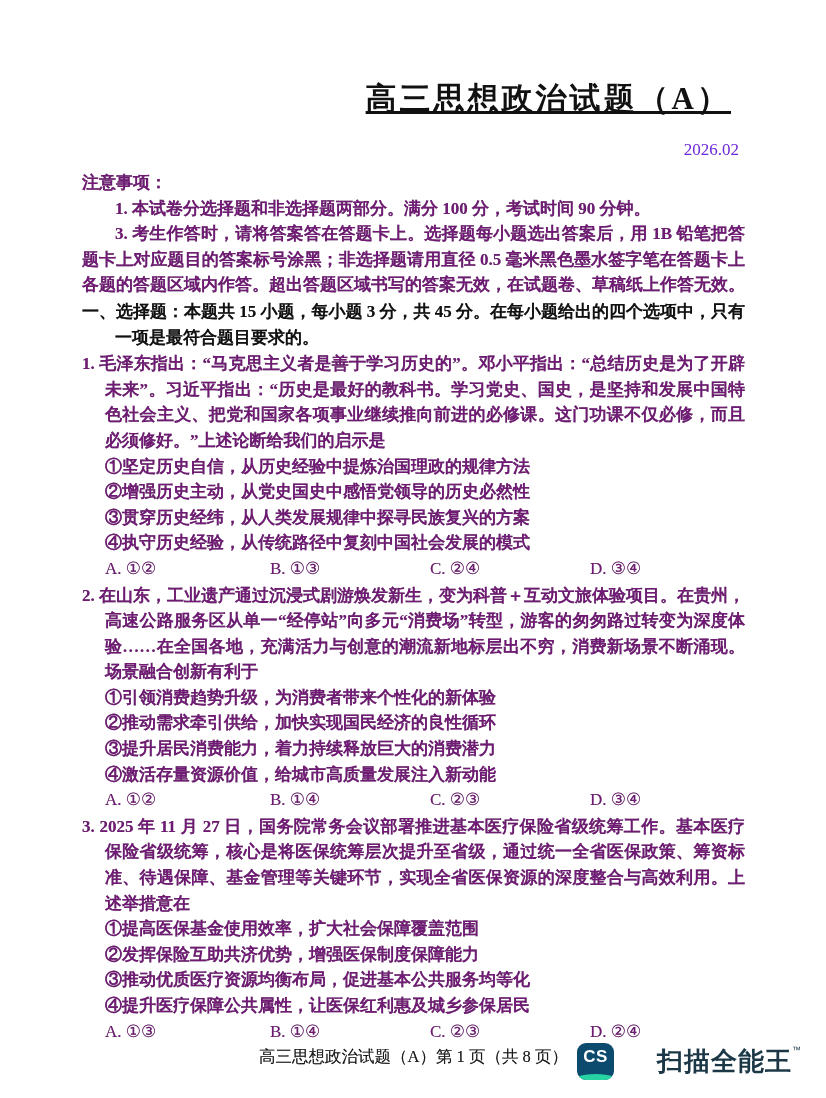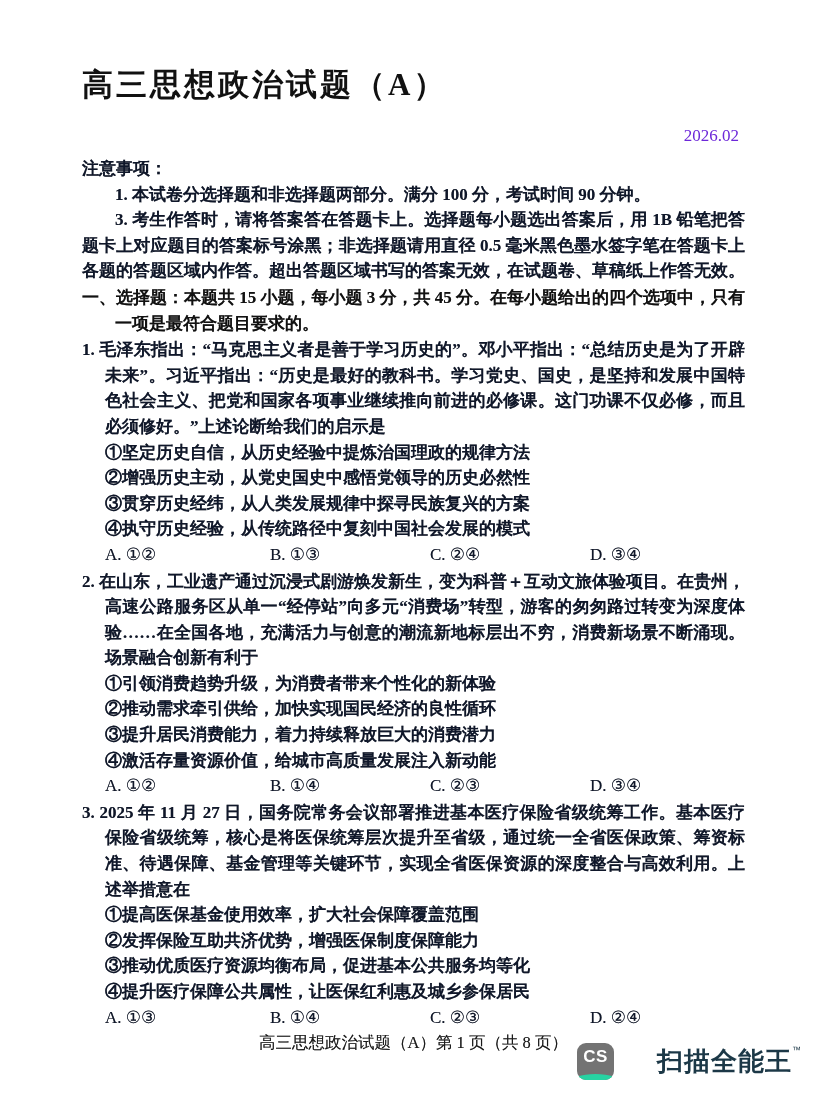--- a/index.html
+++ b/index.html
@@ -18,27 +18,28 @@
   .page {
     position: absolute;
     left: 0; top: 0;
     width: 826px;
     height: 1098px;
     padding: 62px 81px 0 82px;
     box-sizing: border-box;
     background: #fff;
   }
   .title {
-    margin: 0;
-    text-align: left;
+    margin: 14px;
+    text-align: right;
     font-size: 31px;
     line-height: 46px;
     font-weight: 700;
     letter-spacing: 3px;
     color: #111;
+    text-decoration: underline;
   }
   .date {
     text-align: right;
     font-size: 17px;
     line-height: 24px;
     margin-top: 16px;
     padding-right: 6px;
     color: #6d28d9;
   }
   .notice-heading {
@@ -46,21 +47,21 @@
     font-size: 17px;
     line-height: 25px;
     margin-top: 8px;
     color: #111;
   }
   p { margin: 0; font-weight: bold; }
   .body-text {
     font-size: 17px;
     line-height: 25.6px;
     text-align: justify;
-    color: #0f172a;
+    color: #701a75;
     text-shadow: 0 0 0.4px rgba(0,0,0,0.45);
   }
   .notice-item { padding-left: 33px; }
   .notice-item-wrap {
     padding-left: 0;
     text-indent: 33px;
   }
   .section-heading {
     font-weight: 700;
     color: #111;
@@ -99,21 +100,21 @@
     bottom: 18px;
     display: flex;
     align-items: center;
     gap: 8px;
   }
   .cs-badge {
     position: relative;
     width: 37px;
     height: 37px;
     border-radius: 9px;
-    background: #737373;
+    background: #0c4a6e;
     overflow: hidden;
     display: flex;
     align-items: flex-start;
     justify-content: center;
   }
   .cs-badge .cs-text {
     font-family: "Liberation Sans", "DejaVu Sans", sans-serif;
     font-weight: 700;
     font-size: 17px;
     line-height: 27px;

